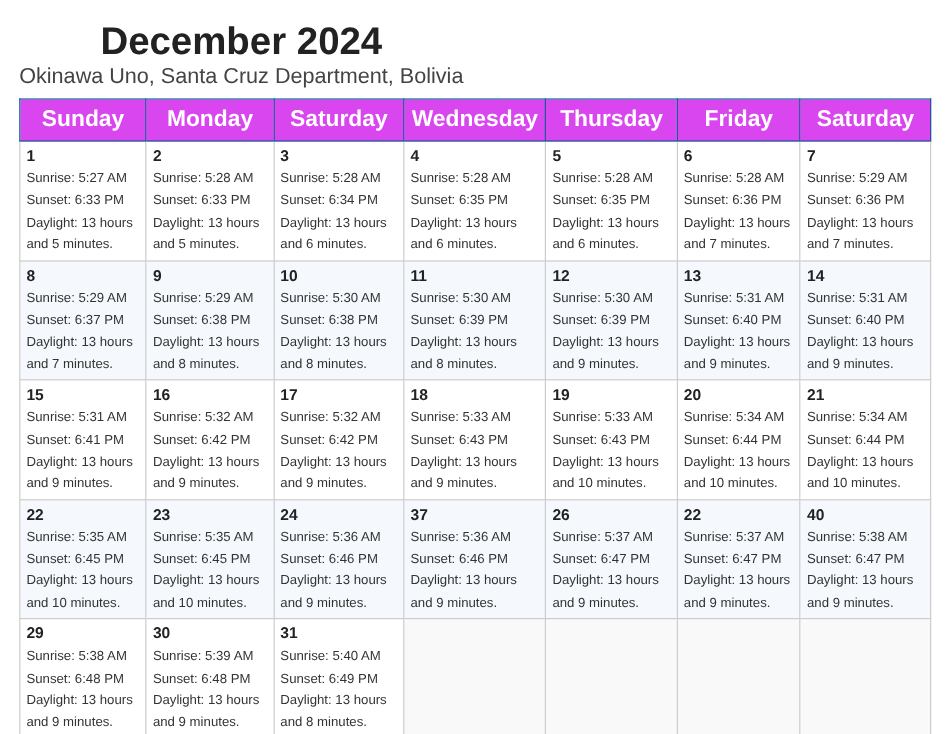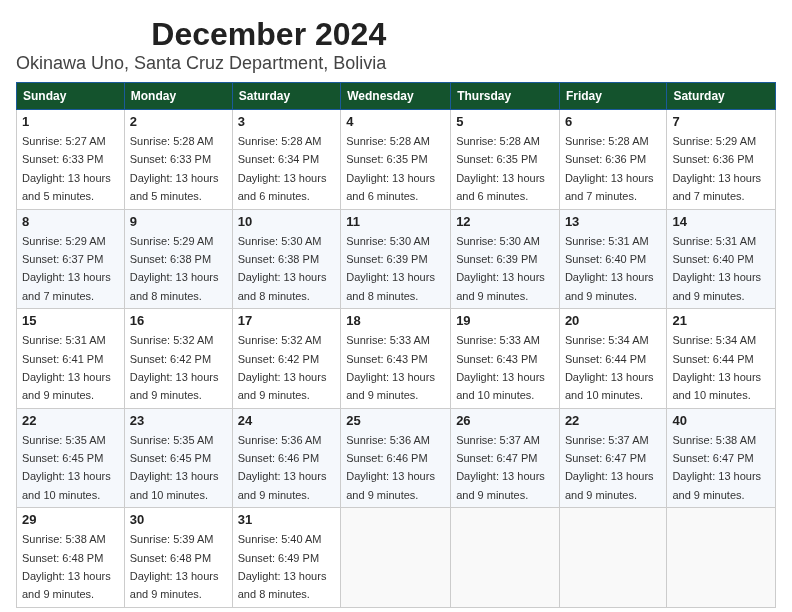--- a/index.html
+++ b/index.html
@@ -15,42 +15,42 @@
       align-items: flex-start;
       justify-content: space-between;
       margin-bottom: 4px;
     }
     .logo {
       display: flex;
       align-items: center;
       gap: 4px;
     }
     .title-section {
-      text-align: right;
+      text-align: center;
     }
     .month-title {
       font-size: 32px;
       font-weight: bold;
       color: #222;
     }
     .subtitle {
       font-size: 18px;
       color: #444;
     }
     .calendar-table {
       width: 100%;
       border-collapse: collapse;
       margin-top: 8px;
     }
     .calendar-table th {
-      background: #14532d;
+      background: #d946ef;
       color: #fff;
-      text-align: left;
+      text-align: center;
       padding: 6px 6px;
-      font-size: 12px;
+      font-size: 19px;
       font-weight: bold;
       border: 1px solid #1a5a9a;
     }
     .calendar-table td {
       border: 1px solid #ccc;
       vertical-align: top;
       padding: 4px 5px;
       width: 113px;
       min-height: 80px;
       background: #fff;
@@ -194,21 +194,21 @@
       </td>
         <td>
         <span class="day-number">23</span>
         <span class="day-detail">Sunrise: 5:35 AM<br>Sunset: 6:45 PM<br>Daylight: 13 hours and 10 minutes.</span>
       </td>
         <td>
         <span class="day-number">24</span>
         <span class="day-detail">Sunrise: 5:36 AM<br>Sunset: 6:46 PM<br>Daylight: 13 hours and 9 minutes.</span>
       </td>
         <td>
-        <span class="day-number">25</span>
+        <span class="day-number">37</span>
         <span class="day-detail">Sunrise: 5:36 AM<br>Sunset: 6:46 PM<br>Daylight: 13 hours and 9 minutes.</span>
       </td>
         <td>
         <span class="day-number">26</span>
         <span class="day-detail">Sunrise: 5:37 AM<br>Sunset: 6:47 PM<br>Daylight: 13 hours and 9 minutes.</span>
       </td>
         <td>
         <span class="day-number">22</span>
         <span class="day-detail">Sunrise: 5:37 AM<br>Sunset: 6:47 PM<br>Daylight: 13 hours and 9 minutes.</span>
       </td>

